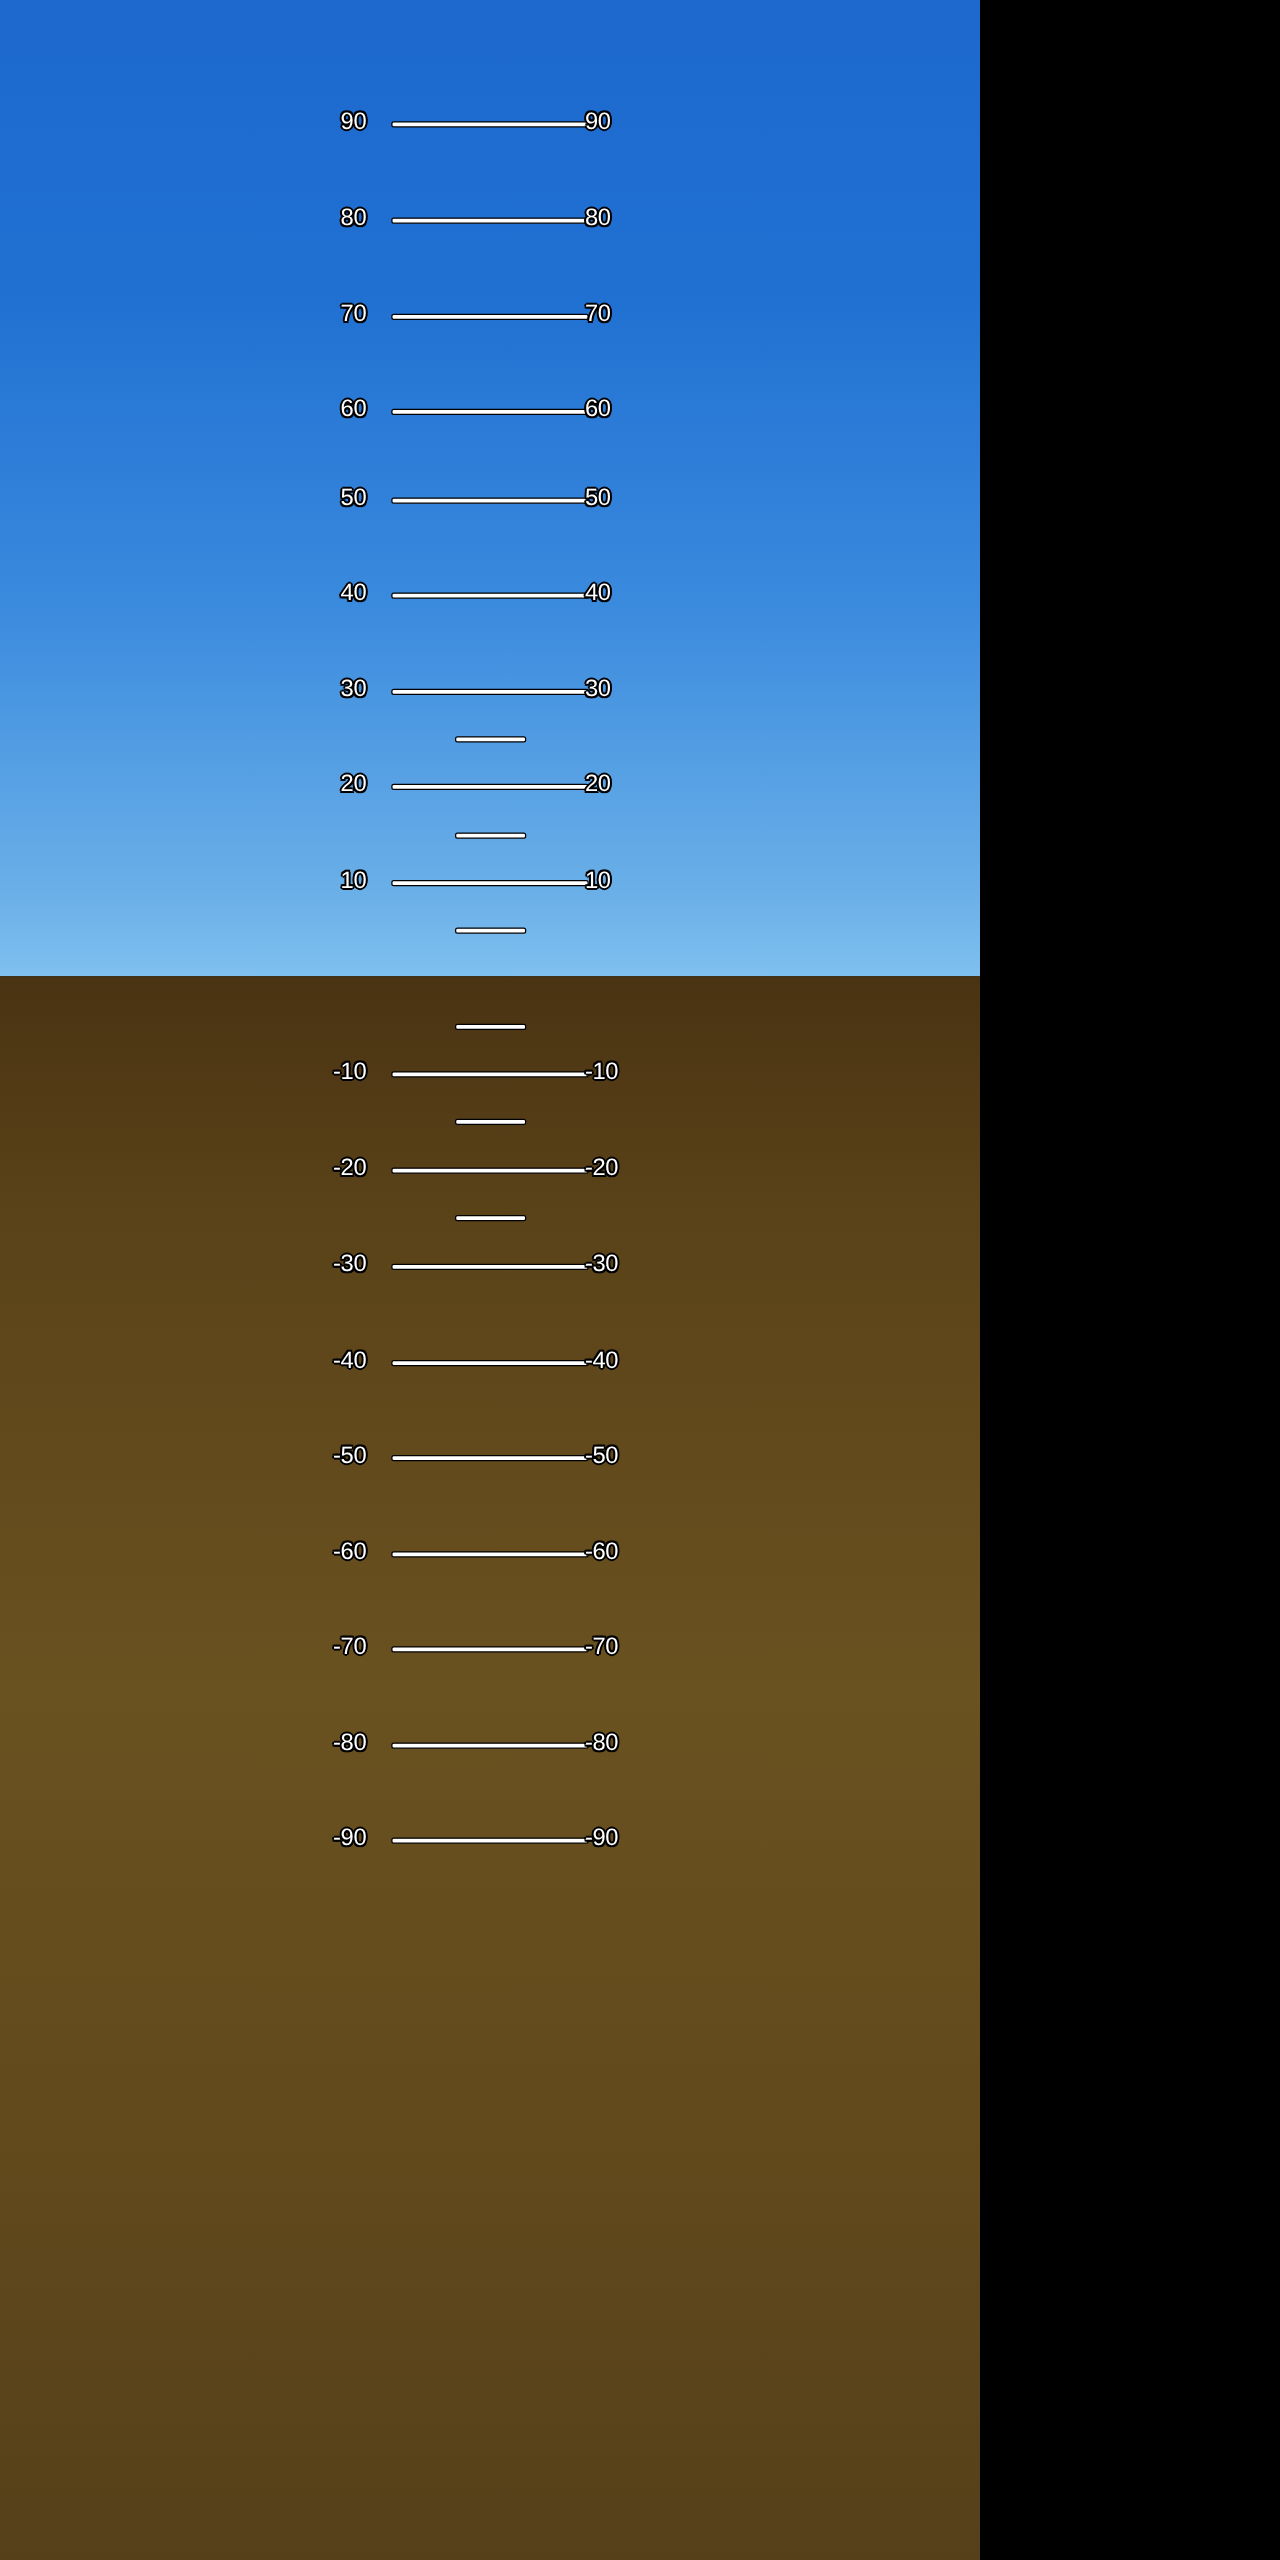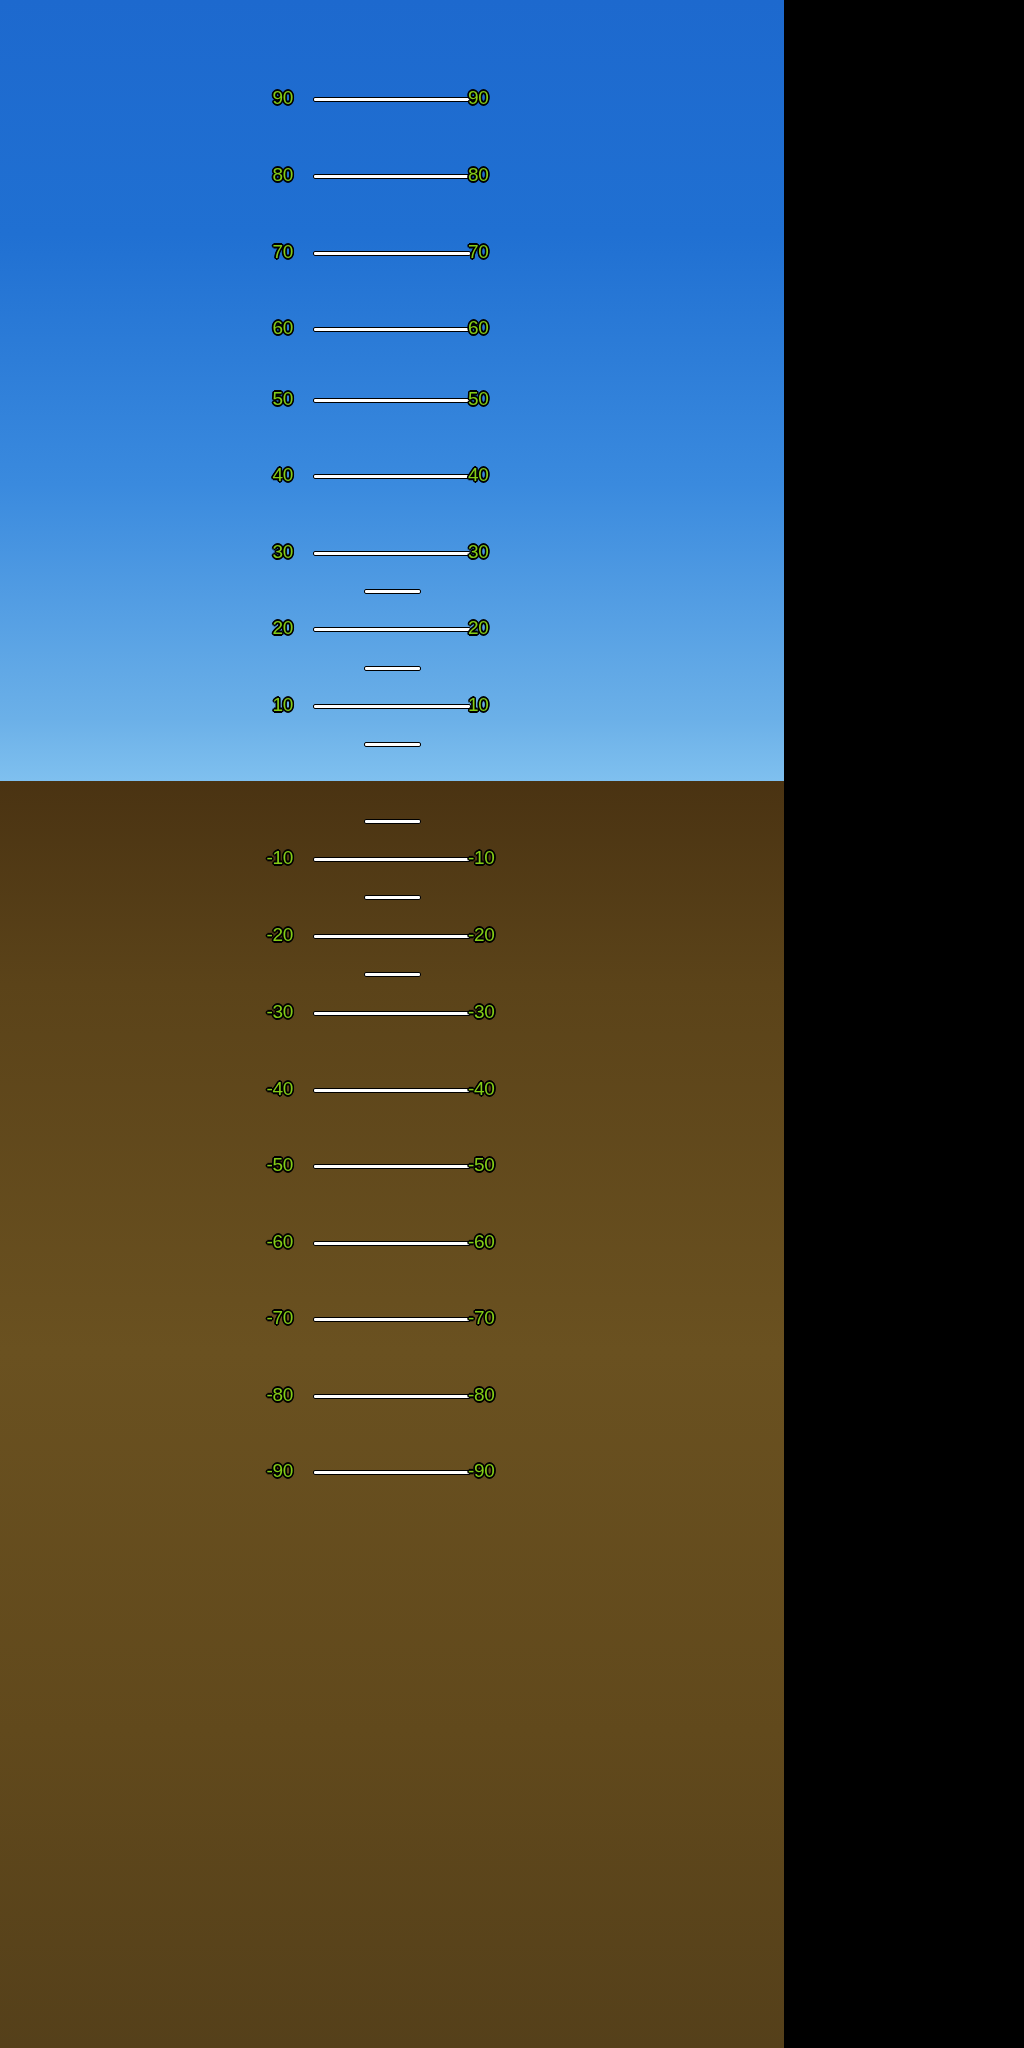--- a/index.html
+++ b/index.html
@@ -68,21 +68,21 @@
   }
   .bar.minor {
     left: 364px;
     width: 57px;
   }
   .lbl {
     position: absolute;
     top: -12px;
     font-size: 19px;
     font-weight: 500;
-    color: #84cc16;
+    color: #ffffff;
     line-height: 19px;
     white-space: nowrap;
     letter-spacing: -0.3px;
     text-shadow:
       -1.6px 0 #000, 1.6px 0 #000, 0 -1.6px #000, 0 1.6px #000,
       -1.2px -1.2px #000, 1.2px -1.2px #000, -1.2px 1.2px #000, 1.2px 1.2px #000;
   }
   .lbl.left {
     right: 491px;
     text-align: right;

